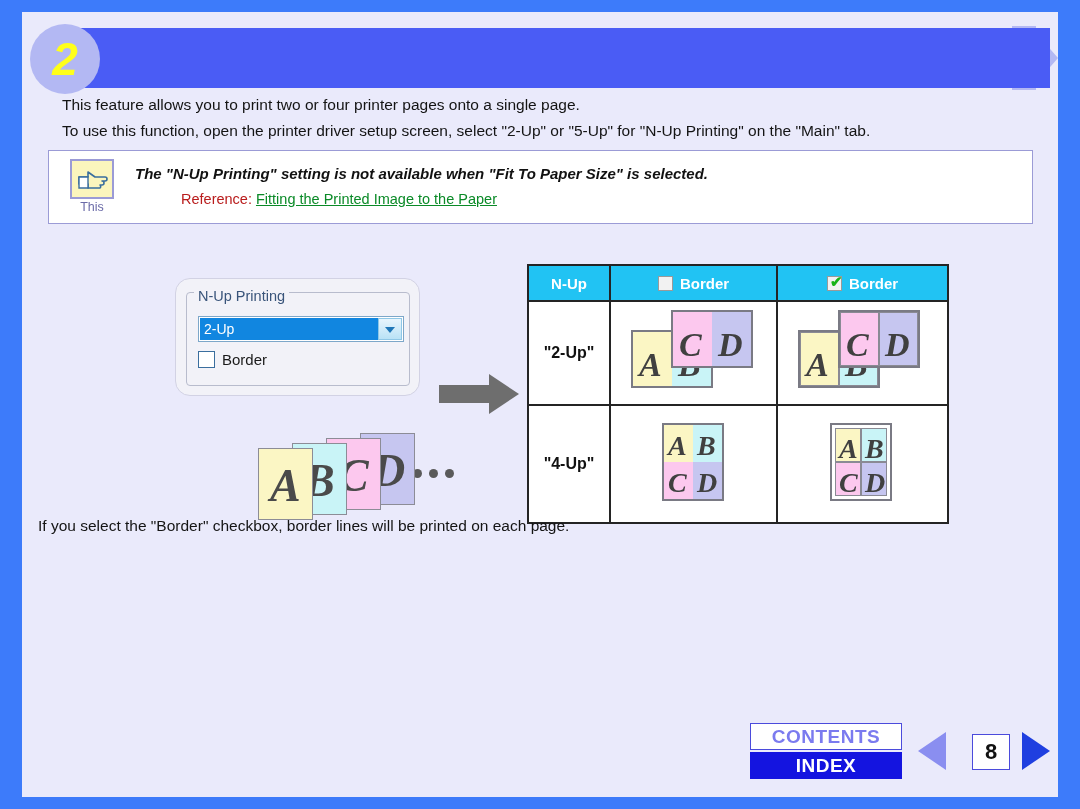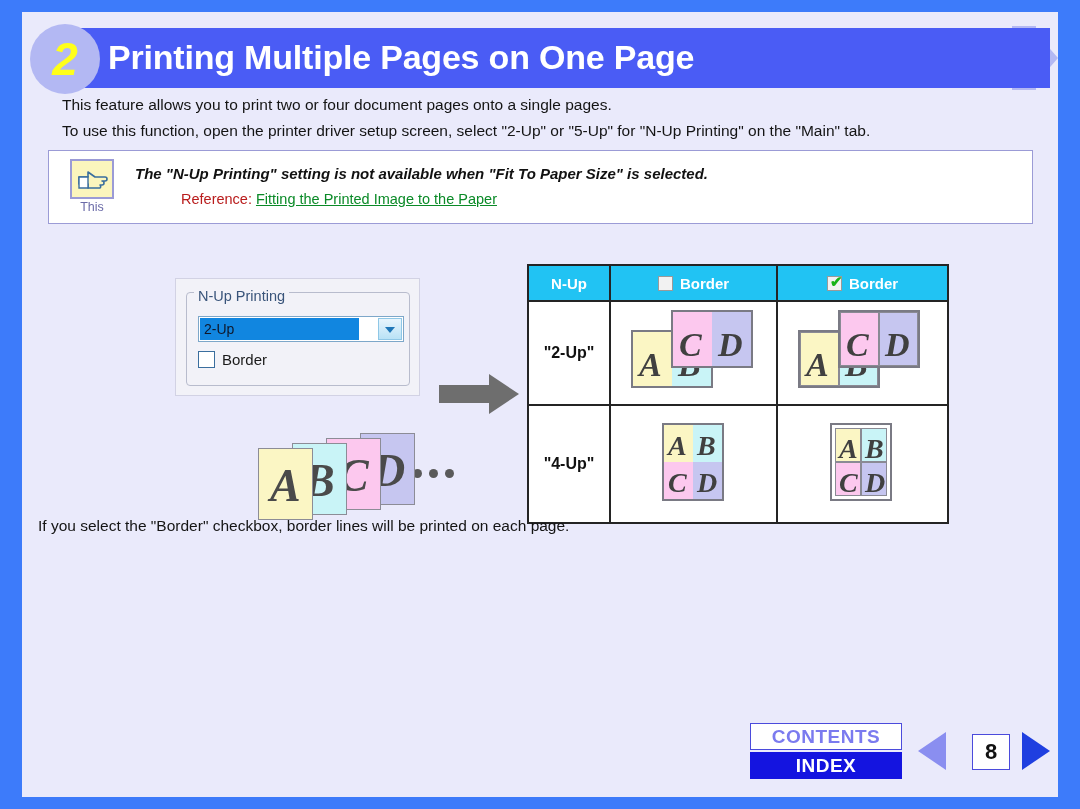--- a/index.html
+++ b/index.html
@@ -146,21 +146,21 @@
     cursor: pointer;
   }
 
   
   #driver-dialog {
     position: absolute;
     left: 153px; top: 266px;
     width: 245px; height: 118px;
     background: #f2f2f8;
     border: 1px solid #d2d2e4;
-    border-radius: 0;
+    border-radius: 15px;
   }
   #group-box {
     position: absolute;
     left: 10px; top: 13px;
     width: 224px; height: 94px;
     border: 1px solid #b8bccd;
     border-radius: 4px;
   }
   #group-legend {
     position: absolute;
@@ -174,24 +174,24 @@
   #combo {
     position: absolute;
     left: 22px; top: 37px;
     width: 206px; height: 26px;
     background: #ffffff;
     border: 1px solid #7da7c9;
   }
   #combo-value {
     position: absolute;
     left: 1px; top: 1px;
-    width: 159px; height: 22px;
+    width: 178px; height: 22px;
     line-height: 22px;
     background: #1186e0;
-    color: #0f172a;
+    color: #ffffff;
     font-size: 14px;
     padding-left: 4px;
     white-space: nowrap;
   }
   #combo-arrow-btn {
     position: absolute;
     right: 1px; top: 1px;
     width: 24px; height: 22px;
     background: linear-gradient(#e8f5fd, #b9e2f6);
     border: 1px solid #8fc7e6;
@@ -405,24 +405,23 @@
 
 <div id="page">
   <div id="sheet">
 
     <div id="header">
       <div id="header-arrow-fill"></div>
       <div id="header-arrow"></div>
       <div id="header-bar"></div>
       <div id="chapter-circle"></div>
       <div id="chapter-number">2</div>
-      <div id="header-title">Printing Multiple Pages on One Page</div>
     </div>
 
-    <div class="intro-line" id="intro-1">This feature allows you to print two or four document pages onto a single pages.</div>
+    <div class="intro-line" id="intro-1">This feature allows you to print two or four printer pages onto a single page.</div>
     <div class="intro-line" id="intro-2">To use this function, open the printer driver setup screen, select "2-Up" or "5-Up" for "N-Up Printing" on the "Main" tab.</div>
 
     <div id="note-box">
       <div id="note-icon-wrap">
         <div id="note-icon-box">
           <svg id="note-icon-hand" width="32" height="28" viewBox="0 0 32 28">
             <path d="M2 11 h9 v-5 l7 5 h10 a2 2 0 0 1 0 4 h-3 a2 2 0 0 1 0 4 h-2 a2 2 0 0 1 0 3 h-12 v-4 h-9 z" fill="none" stroke="#3a6e9e" stroke-width="1.6" stroke-linejoin="round"></path>
             <path d="M2 11 h9 v11 h-9 z" fill="#ffffff" stroke="#3a6e9e" stroke-width="1.4"></path>
           </svg>
         </div>

